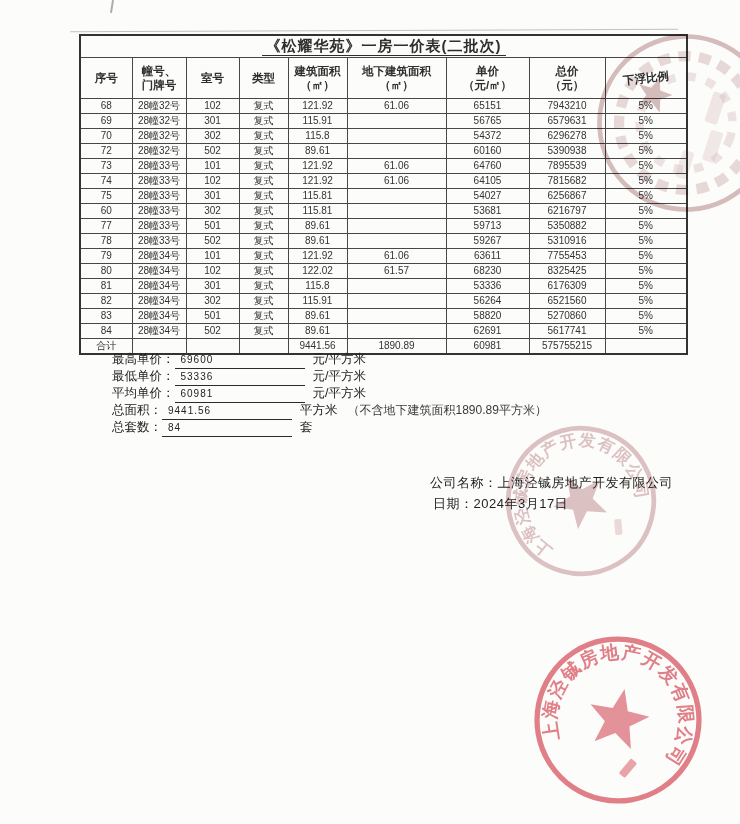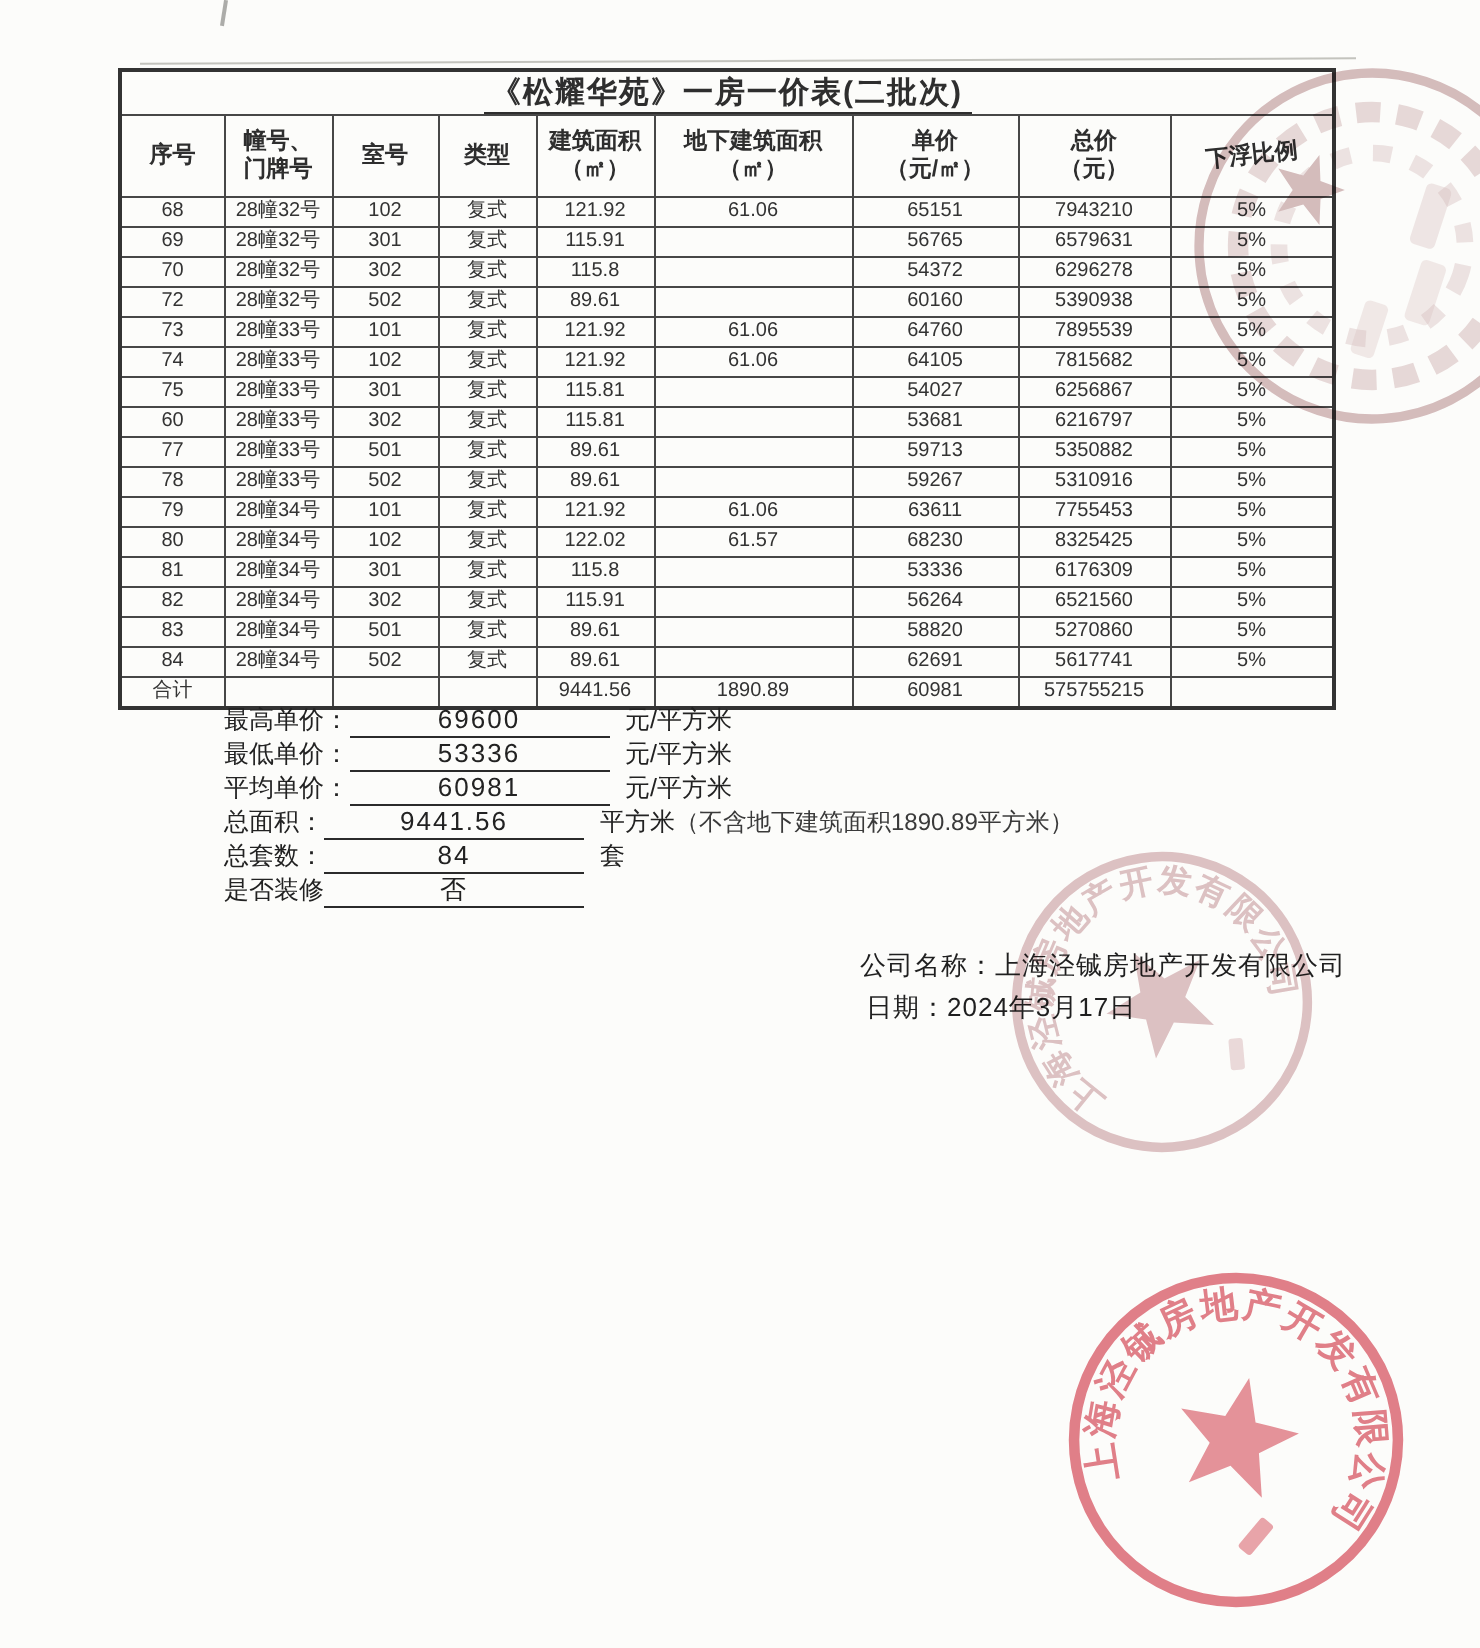--- a/index.html
+++ b/index.html
@@ -7,46 +7,46 @@
     position:relative;width:740px;height:824px;overflow:hidden;
     background:#fcfcfa;
     font-family:"Liberation Sans","DejaVu Sans",sans-serif;
     color:#2e2e2e;
   }
   
   .pen-mark{position:absolute;left:111px;top:0;width:2px;height:13px;background:#8a8a86;transform:rotate(9deg);opacity:.7;}
   .scan-bow{position:absolute;left:70px;top:30px;width:608px;height:1px;background:#c3c3bd;transform:rotate(-.25deg);}
 
   
-  .table-wrap{position:absolute;left:59px;top:34px;}
+  .table-wrap{position:absolute;left:79px;top:34px;}
   table.price{border-collapse:collapse;table-layout:fixed;width:607px;border:2px solid #333;}
   table.price td,table.price th{
     border:1px solid #474747;text-align:center;vertical-align:middle;
     padding:0;overflow:hidden;white-space:pre-line;
   }
   tr.title-row td{height:21px;border-bottom:1px solid #474747;}
   .title-text{
     font-size:15px;font-weight:bold;letter-spacing:1px;
     border-bottom:1.5px solid #2e2e2e;padding:0 4px 1px 4px;
   }
   tr.header-row th{height:40px;font-size:11.5px;font-weight:bold;line-height:1.25;}
   th .tilt{display:inline-block;transform:rotate(-6deg);}
   tr.data-row td{height:14px;font-size:10px;line-height:14px;color:#333;}
   tr.data-row:last-child td{font-weight:normal;}
 
   
   .summary{position:absolute;left:112px;top:352px;width:560px;}
   .summary-row{height:16px;line-height:15px;font-size:12.5px;white-space:nowrap;color:#222;margin-bottom:1px;}
   .s-label{display:inline-block;}
   .s-value{
-    display:inline-block;min-width:118px;text-align:center;
-    border-bottom:1.5px solid #2b2b2b;font-size:13px;letter-spacing:1px;
+    display:inline-block;min-width:118px;
+    border-bottom:1.5px solid #2b2b2b;font-size:10px;letter-spacing:1px;
     padding:0 6px 1px 6px;margin-right:8px;
   }
-  .s-unit{display:inline-block;text-align:right;}
+  .s-unit{display:inline-block;margin-right:10px;text-align:right;}
   .s-note{font-size:12px;color:#3a3a3a;}
 
   
   .signature{position:absolute;left:430px;top:474px;font-size:13px;color:#1f1f1f;}
   .sig-line{white-space:nowrap;letter-spacing:.5px;}
   .sig-line2{white-space:nowrap;margin-top:3px;margin-left:3px;letter-spacing:.5px;}
 
   
   .stamp{position:absolute;pointer-events:none;mix-blend-mode:multiply;}
   .stamp svg{display:block;width:100%;height:100%;}
@@ -299,23 +299,20 @@
     </div>
       <div class="summary-row">
       <span class="s-label">平均单价：</span><span class="s-value">60981</span><span class="s-unit">元/平方米</span><span class="s-note"></span>
     </div>
       <div class="summary-row">
       <span class="s-label">总面积：</span><span class="s-value">9441.56</span><span class="s-unit">平方米</span><span class="s-note">（不含地下建筑面积1890.89平方米）</span>
     </div>
       <div class="summary-row">
       <span class="s-label">总套数：</span><span class="s-value">84</span><span class="s-unit">套</span><span class="s-note"></span>
     </div>
-      <div class="summary-row">
-      <span class="s-label">是否装修</span><span class="s-value">否</span><span class="s-unit"></span><span class="s-note"></span>
-    </div>
     </div>
 
   <div class="signature">
     <div class="sig-line"><span>公司名称：</span><span>上海泾铖房地产开发有限公司</span></div>
     <div class="sig-line2"><span>日期：</span><span>2024年3月17日</span></div>
   </div>
 
   <div class="stamp stamp-top">
     <svg viewBox="0 0 200 200">
       <circle cx="100" cy="100" r="93" fill="none" stroke-width="5" stroke="#c4777c"></circle>

